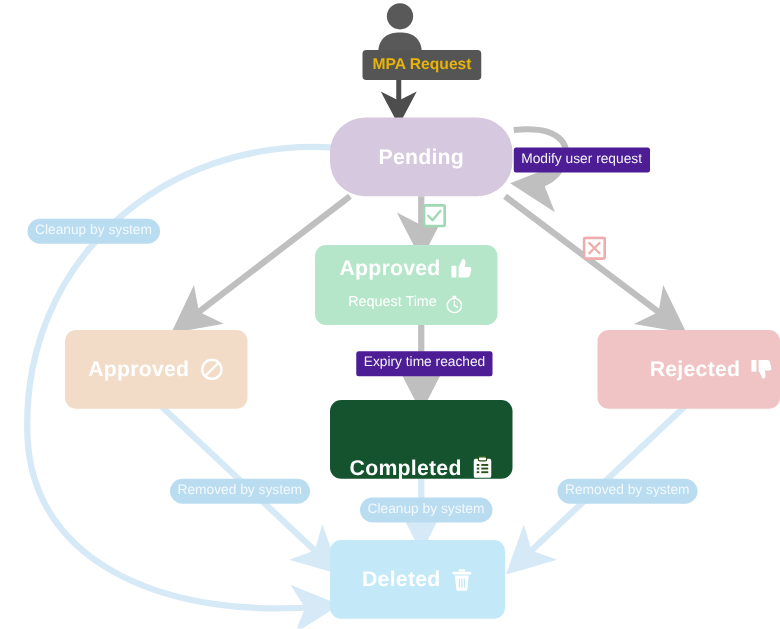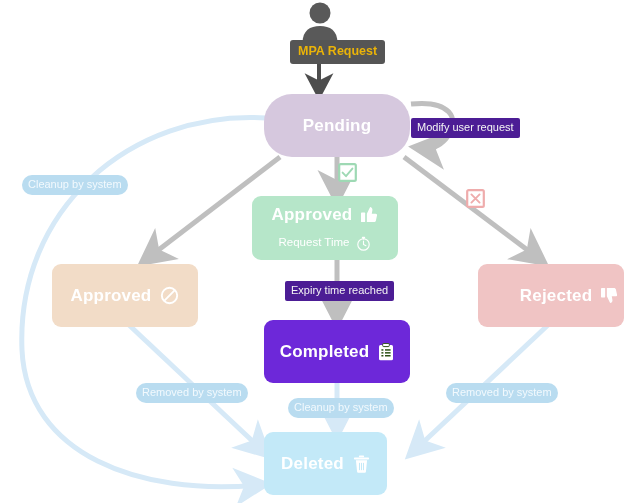--- a/index.html
+++ b/index.html
@@ -55,21 +55,21 @@
   }
   .node-ico {
     display: inline-flex;
     align-items: center;
     justify-content: center;
   }
 
   
   #node-pending   { background: #d6c8de; }
   #node-approved  { background: #b6e6c9; }
-  #node-completed { background: #6d28d9; }
+  #node-completed { background: #14532d; justify-content: flex-end; }
   #node-cancelled { background: #f2dcc7; }
   #node-rejected  { background: #f0c4c4; padding-left: 36px; }
   #node-deleted   { background: #c3e9f8; }
 
   
   .edge-label {
     position: absolute;
     font-size: 11px;
     line-height: 1;
     padding: 4px 6px 5px 6px;
@@ -242,21 +242,21 @@
       <span>Rejected</span>
       <span class="node-ico">
         <svg width="17" height="17" viewBox="0 0 18 18" xmlns="http://www.w3.org/2000/svg">
           <rect x="0" y="1" width="4.4" height="10" rx="0.7" fill="#ffffff"></rect>
           <path d="M6.2,1 L13.6,1 C14.8,1 15.6,1.7 15.8,2.7 L17,8.1 C17.2,9.1 16.5,9.9 15.5,9.9 L11.4,9.9 L12.1,13.7 C12.3,14.9 11.6,16.4 10.5,16.8 C10,17 9.6,16.8 9.4,16.3 L6.2,9.9 Z" fill="#ffffff"></path>
         </svg>
       </span>
     </div>
   </div>
 
-  <div class="node" id="node-deleted" style="left:264px; top:432px; width:123px; height:63px;">
+  <div class="node" id="node-deleted" style="left:264px; top:432px; width:140px; height:63px;">
     <div class="node-title">
       <span>Deleted</span>
       <span class="node-ico">
         <svg width="17" height="18" viewBox="0 0 18 19" xmlns="http://www.w3.org/2000/svg">
           <rect x="1" y="2.6" width="16" height="2.2" rx="0.8" fill="#ffffff"></rect>
           <rect x="6.3" y="0.4" width="5.4" height="2" rx="0.7" fill="#ffffff"></rect>
           <path d="M3.1,5.6 L14.9,5.6 L13.7,17.4 C13.6,18.2 13,18.7 12.3,18.7 L5.7,18.7 C5,18.7 4.4,18.2 4.3,17.4 Z" fill="#ffffff"></path>
           <g stroke="#c3e9f8" stroke-width="1.1">
             <line x1="6.9" y1="8.3" x2="6.9" y2="16"></line>
             <line x1="9" y1="8.3" x2="9" y2="16"></line>

